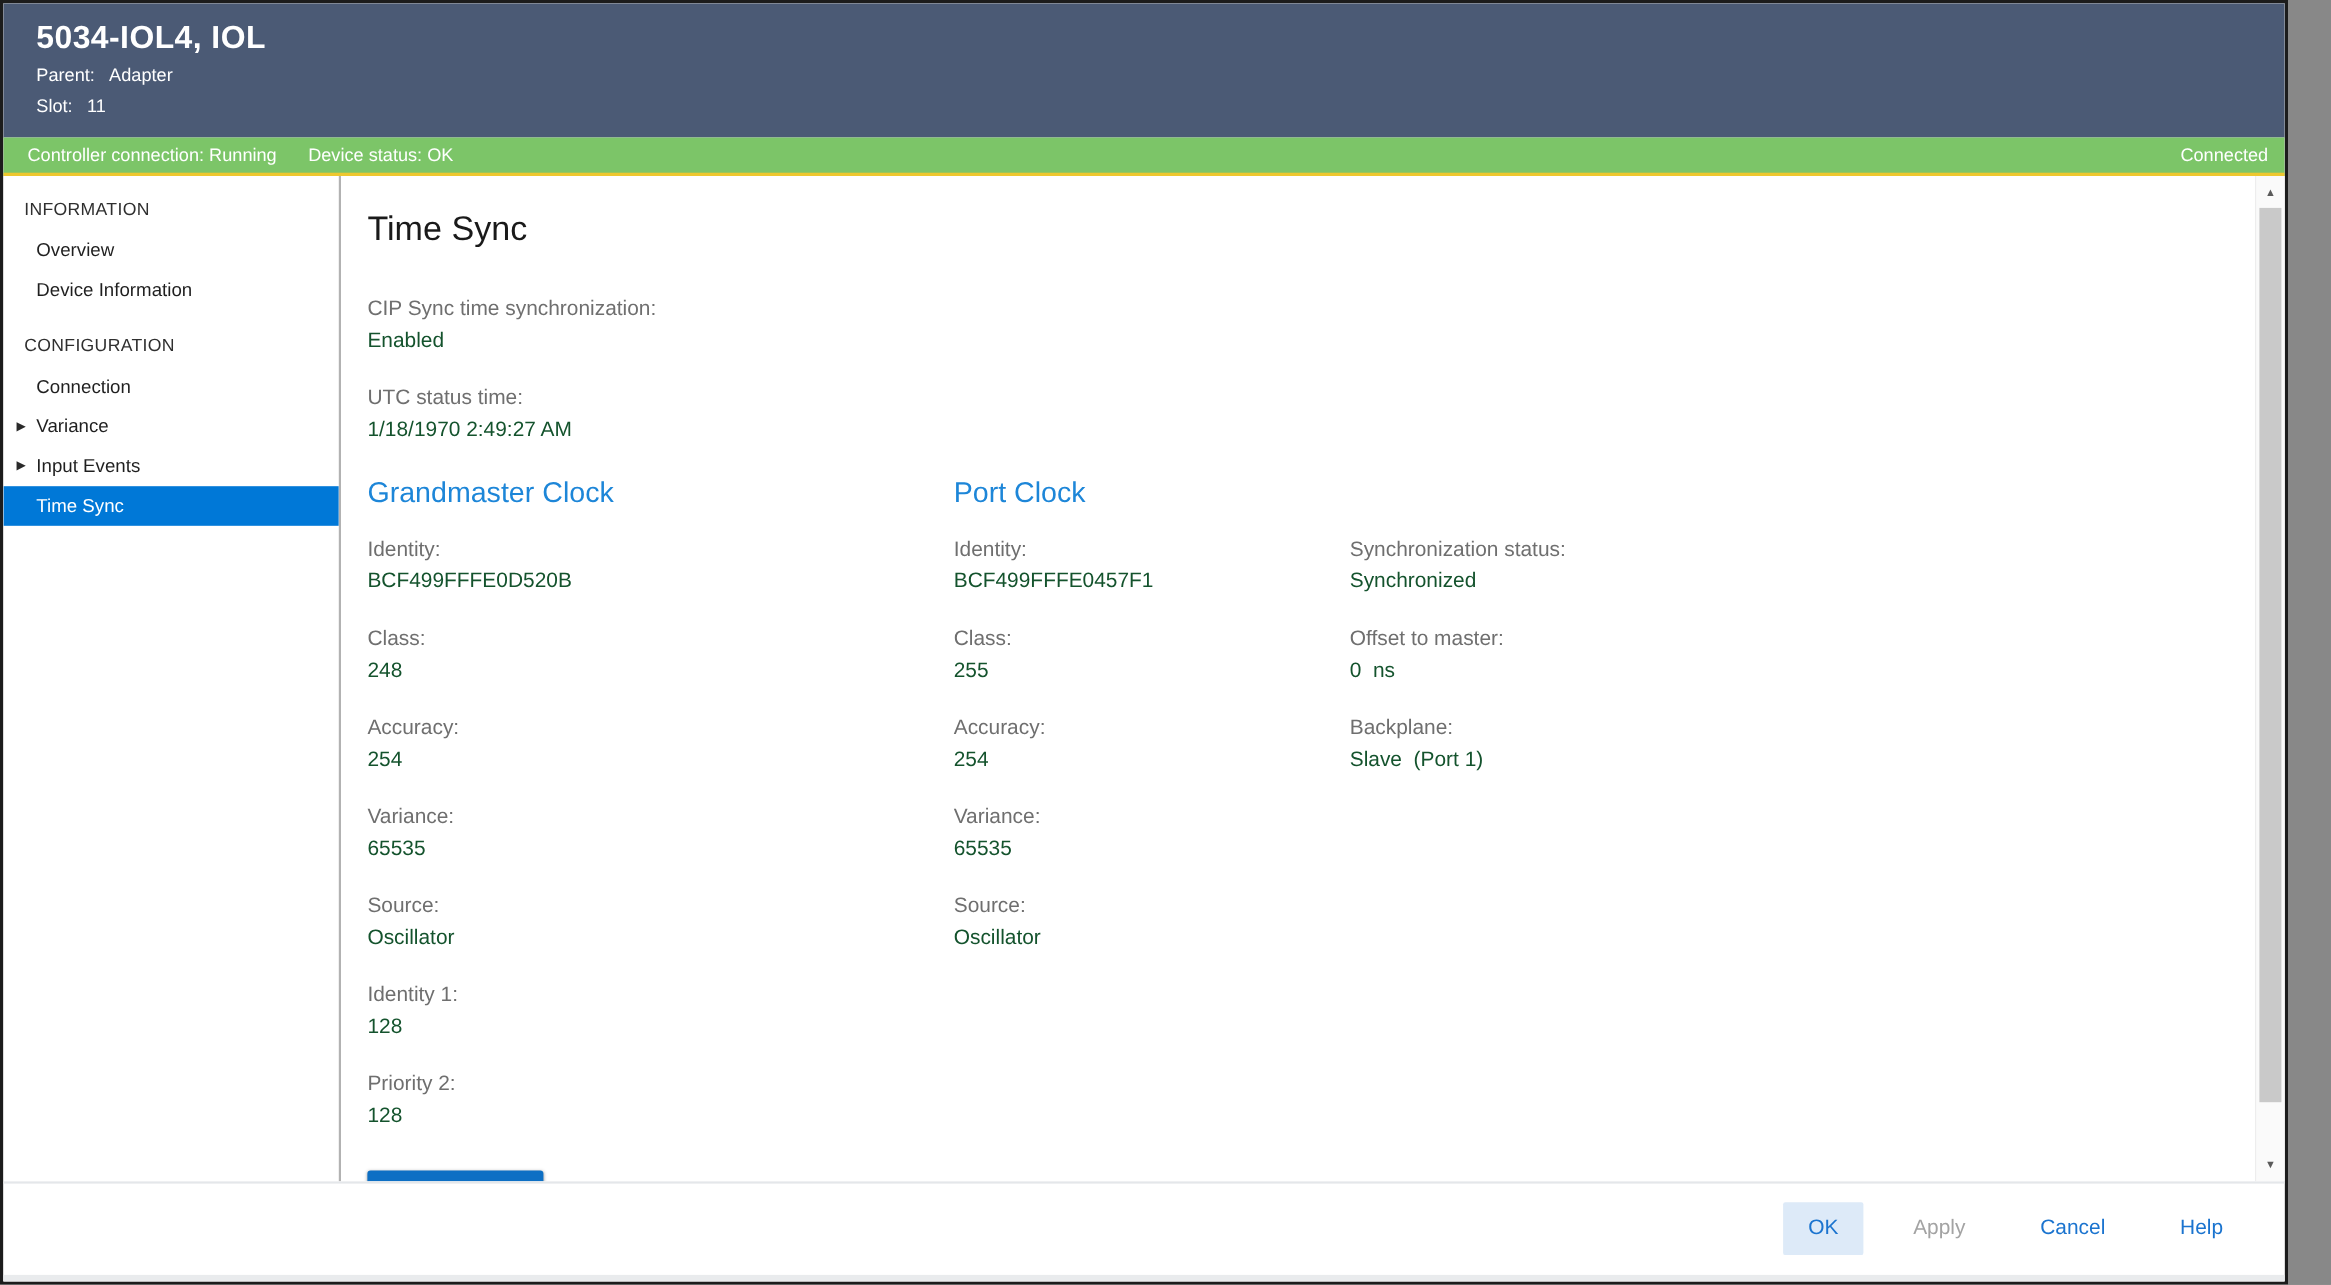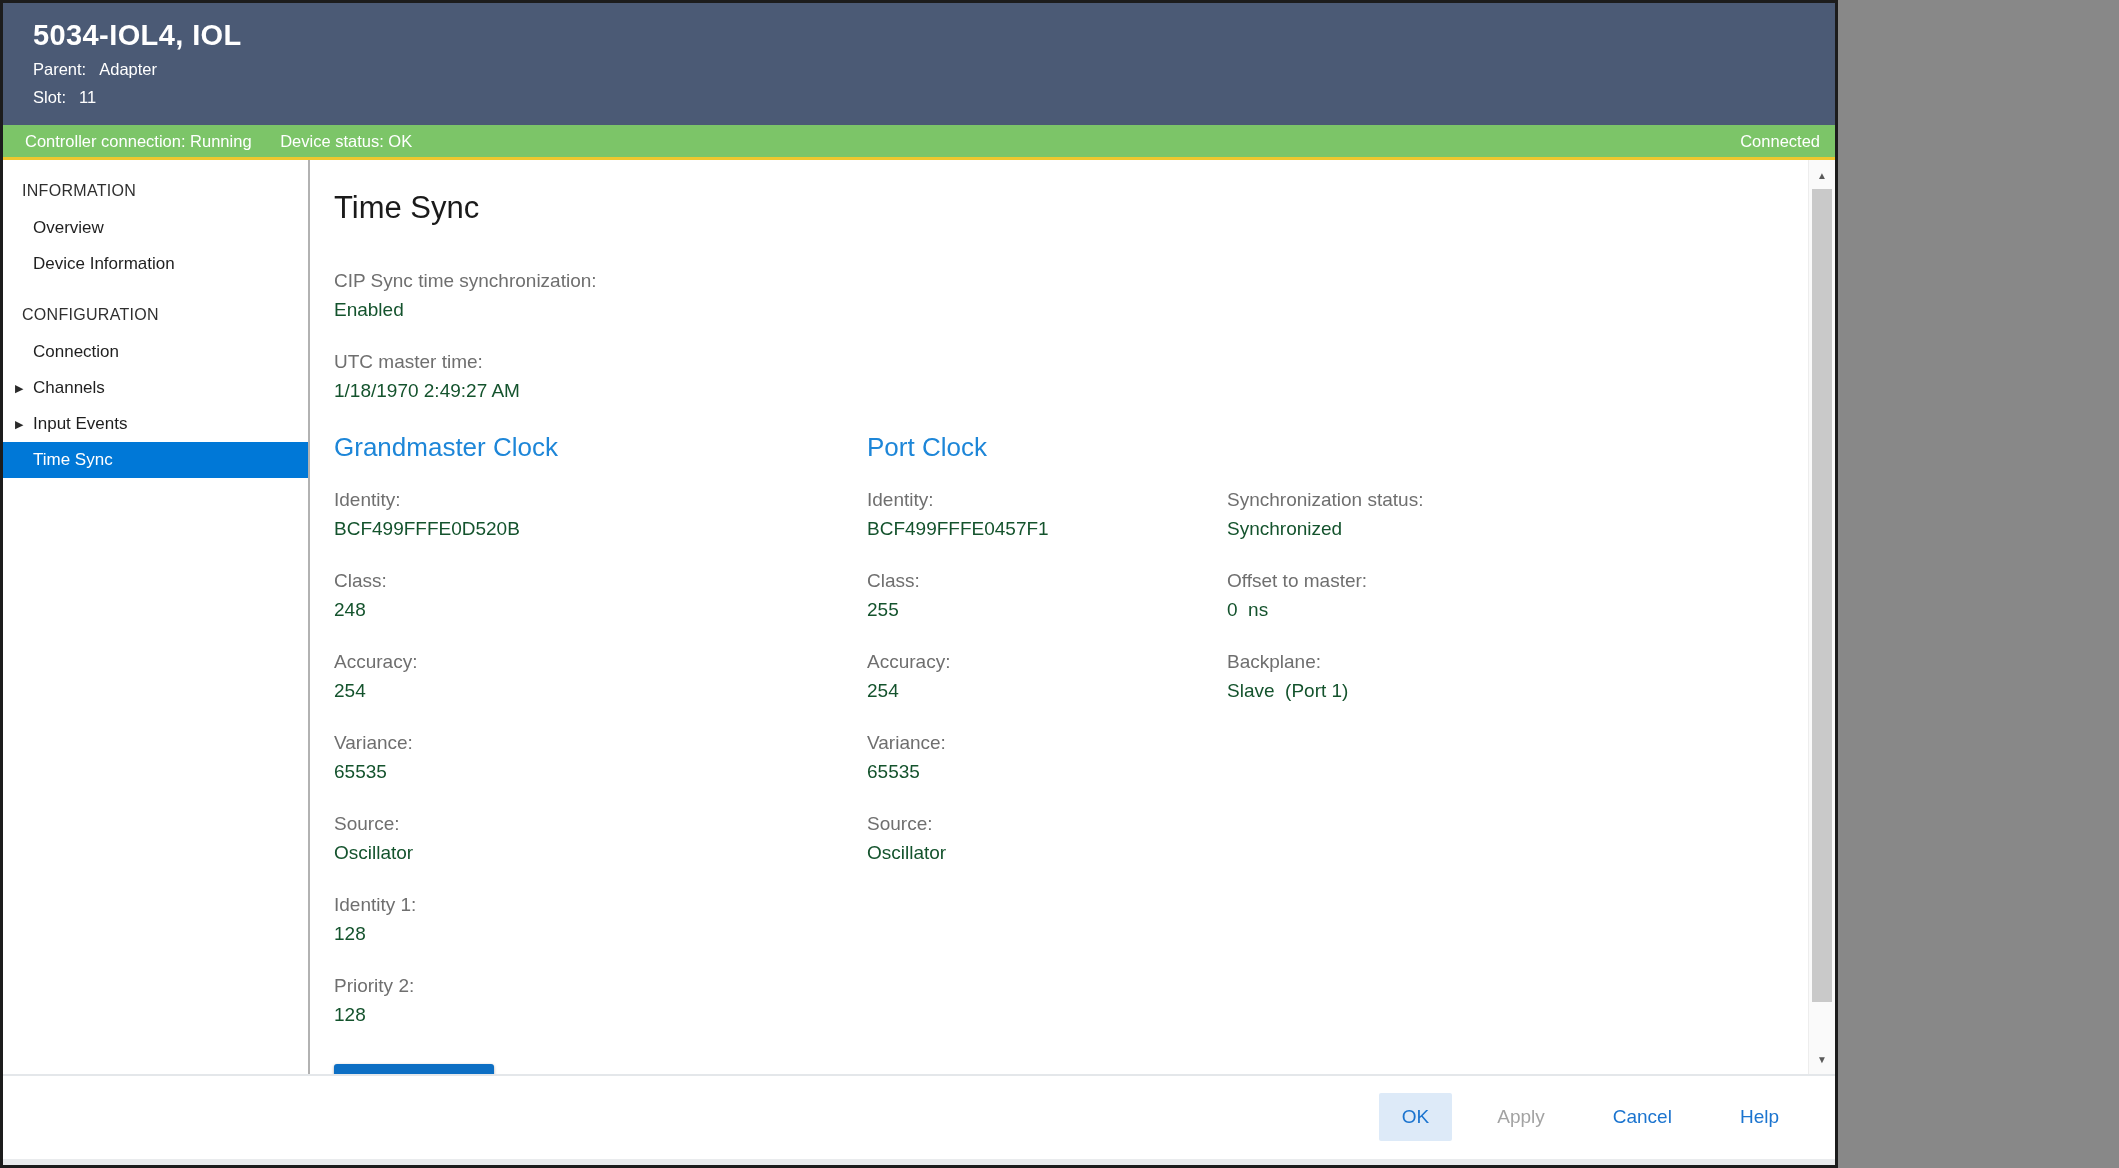--- a/index.html
+++ b/index.html
@@ -1,20 +1,20 @@
 <!DOCTYPE html>
 <html><head>
 <meta charset="utf-8">
 <style>
   * { box-sizing: border-box; margin: 0; padding: 0; }
   html, body { background: #888; }
   body { font-family: "Liberation Sans", sans-serif; }
 
   .window {
-    width: 1838px; height: 1168px;
+    width: 2080px; height: 1168px;
     border: 3px solid #1c1c1c;
     background: #ffffff;
     display: flex; flex-direction: column;
     overflow: hidden;
   }
 
   
   .header {
     height: 122px; flex: 0 0 122px;
     background: #4b5a75;
@@ -165,38 +165,38 @@
     <div class="sidebar">
       <div class="nav-group">
         <div class="nav-group-header">INFORMATION</div>
         <div class="nav-item">Overview</div>
         <div class="nav-item">Device Information</div>
       </div>
       <div class="nav-group">
         <div class="nav-group-header">CONFIGURATION</div>
         <div class="nav-item">Connection</div>
         <div class="nav-item">
-          <span class="expand-arrow">▶</span><span>Channels</span>
+          <span class="expand-arrow">▶</span><span>Variance</span>
         </div>
         <div class="nav-item">
           <span class="expand-arrow">▶</span><span>Input Events</span>
         </div>
         <div class="nav-item selected">Time Sync</div>
       </div>
     </div>
 
     <div class="main">
       <div class="page-title">Time Sync</div>
 
       <div class="field">
         <div class="field-label">CIP Sync time synchronization:</div>
         <div class="field-value">Enabled</div>
       </div>
       <div class="field">
-        <div class="field-label">UTC master time:</div>
+        <div class="field-label">UTC status time:</div>
         <div class="field-value">1/18/1970 2:49:27 AM</div>
       </div>
 
       <div class="columns">
 
         <div class="col-gm">
           <div class="section-heading">Grandmaster Clock</div>
 
           <div class="field">
             <div class="field-label">Identity:</div>

